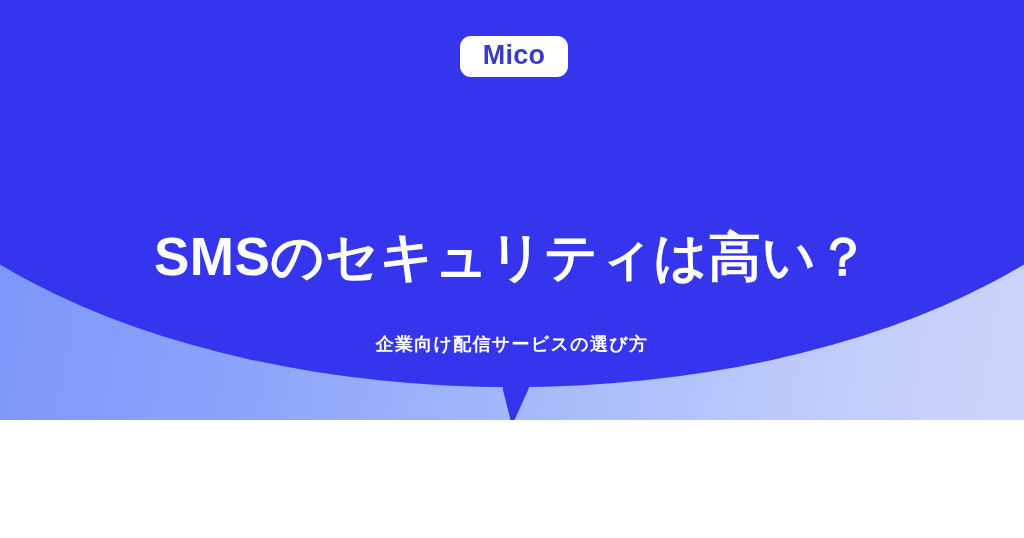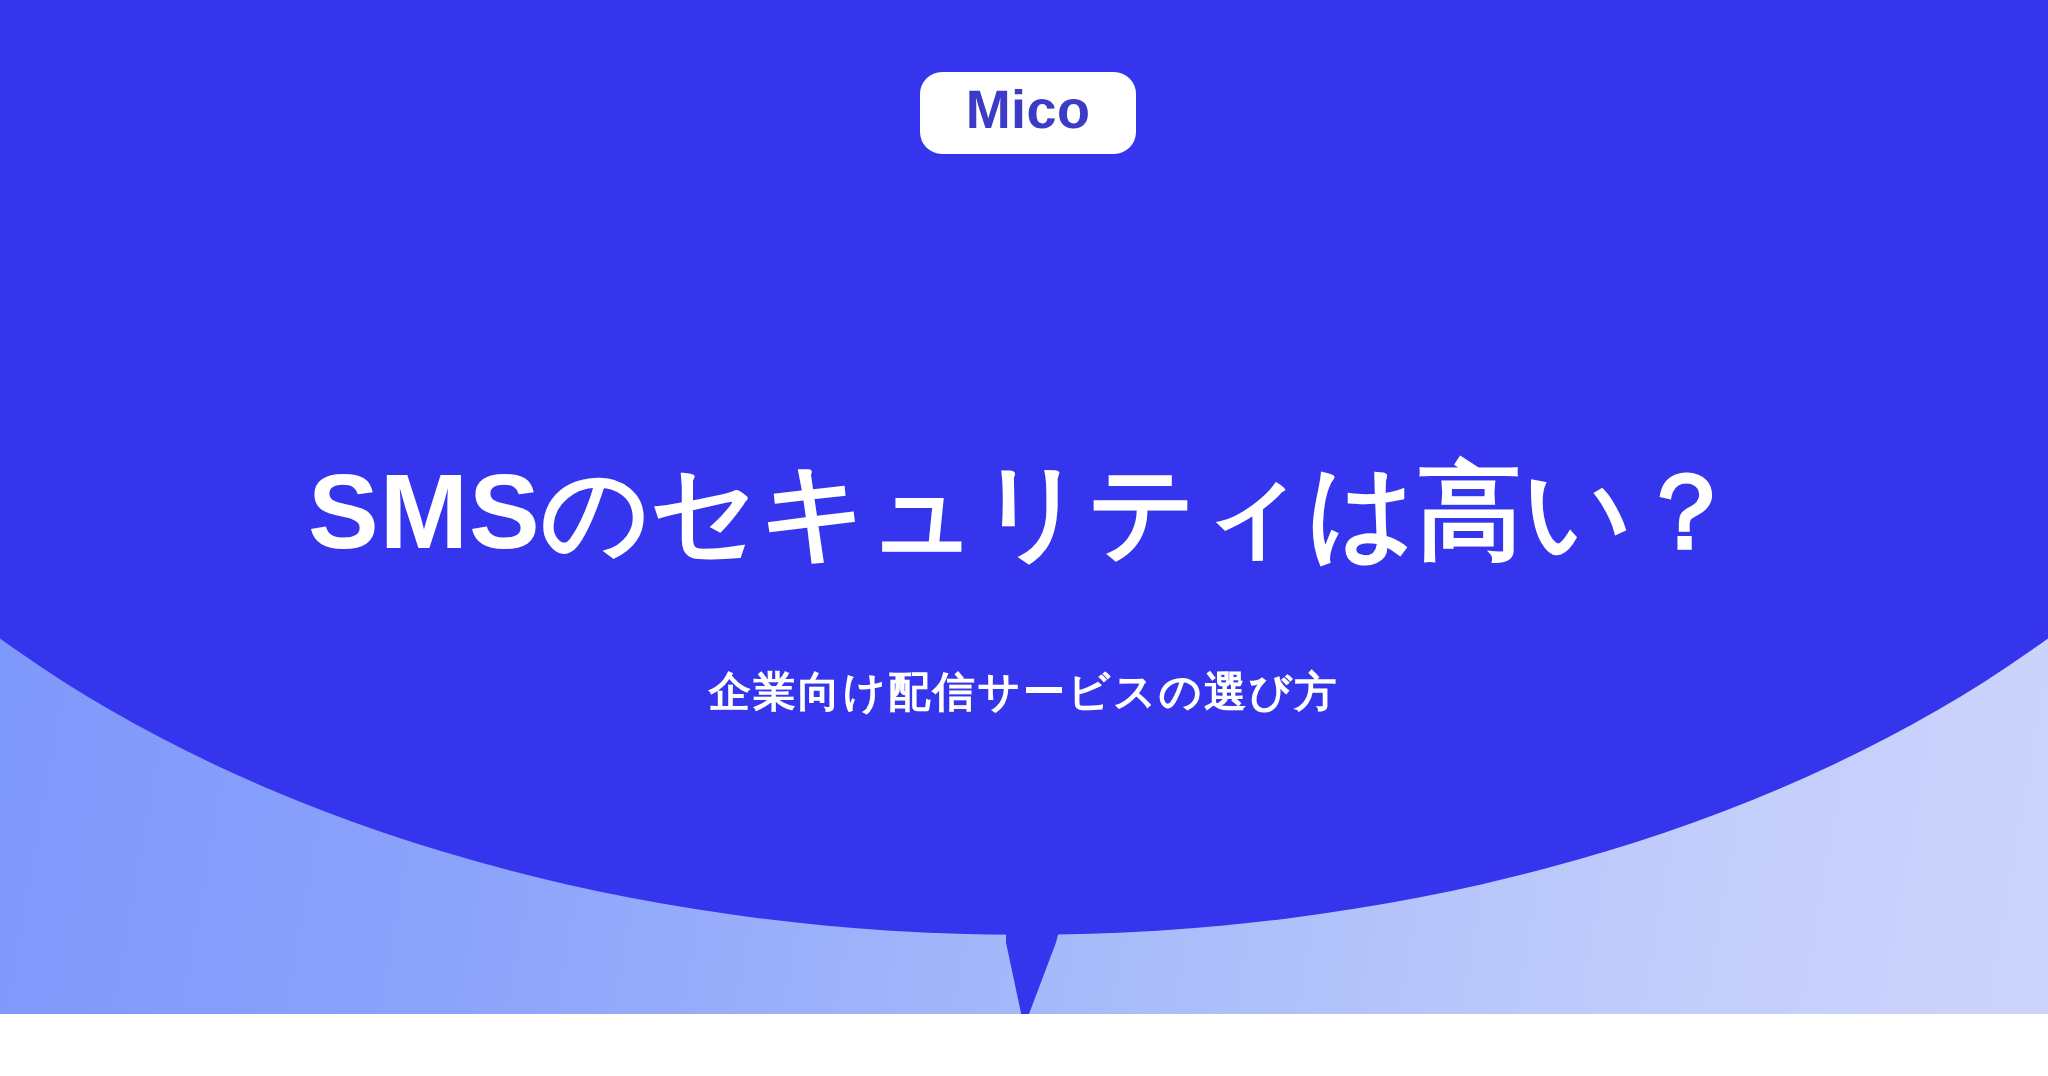--- a/index.html
+++ b/index.html
@@ -4,21 +4,21 @@
 <style>
   html, body {
     margin: 0;
     padding: 0;
     background: #ffffff;
   }
 
   .canvas {
     position: relative;
     width: 1024px;
-    height: 507px;
+    height: 420px;
     overflow: hidden;
     font-family: "Liberation Sans", "DejaVu Sans", sans-serif;
     
     background: linear-gradient(100deg, #7B95FB 0%, #8CA3FB 28%, #A8BCFA 58%, #C4CEFB 85%, #CDD4FC 100%);
   }
 
   .bubble-layer {
     position: absolute;
     inset: 0;
     width: 100%;
@@ -72,21 +72,21 @@
     font-weight: 700;
     color: #FFFFFF;
     letter-spacing: 0.5px;
     line-height: 1.18;
     white-space: nowrap;
   }
 
   .subheadline {
     margin: 0;
     padding-top: 44px;
-    font-size: 21px;
+    font-size: 18px;
     font-weight: 700;
     color: #FFFFFF;
     letter-spacing: 1.3px;
     line-height: 1.3;
     white-space: nowrap;
   }
 </style>
 </head>
 <body>
 

